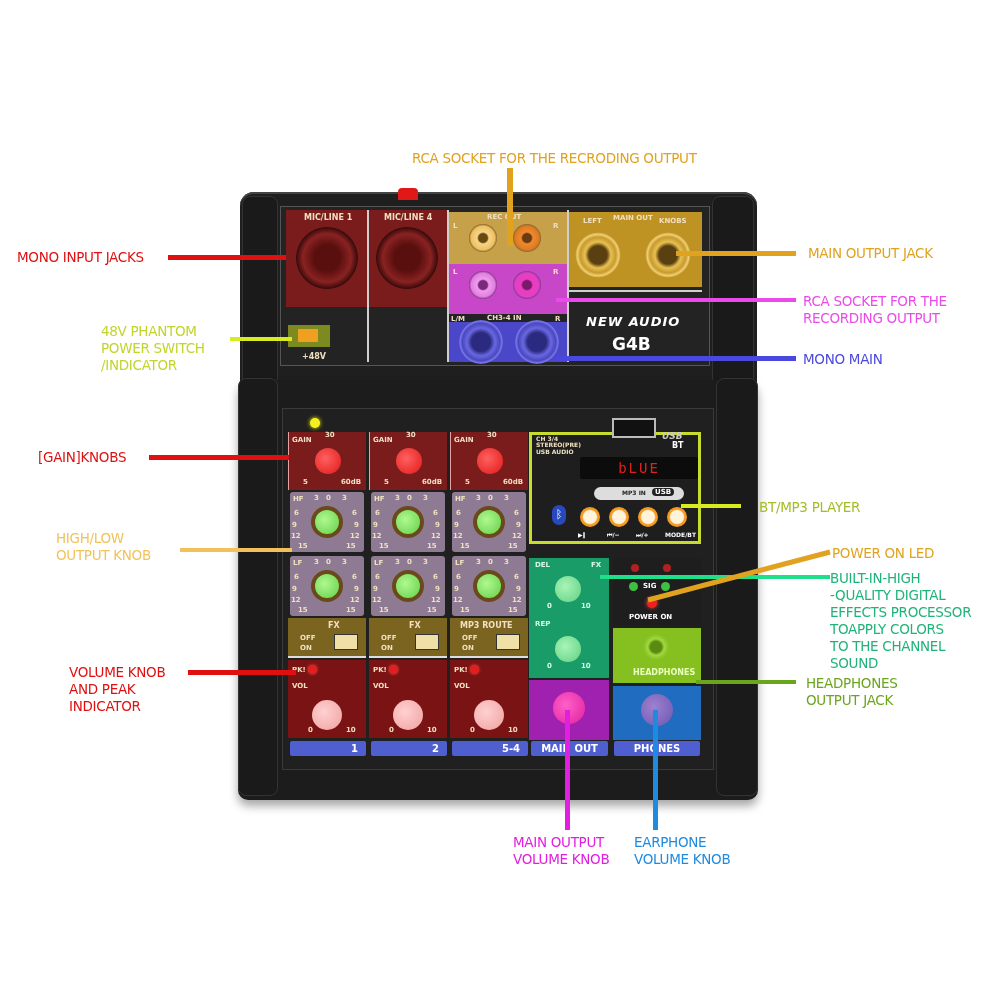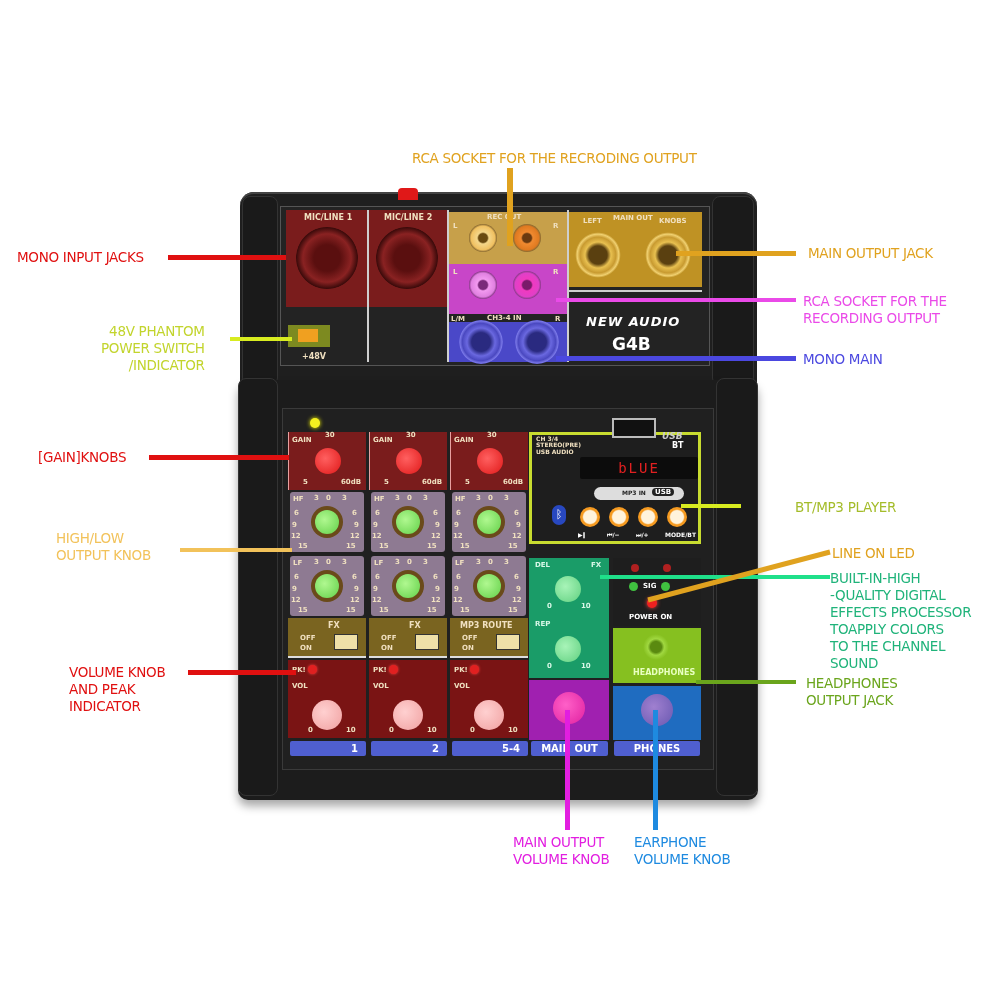--- a/index.html
+++ b/index.html
@@ -28,21 +28,21 @@
 <div class="side" style="left:712px;top:196px;width:42px;height:190px"></div>
 <div class="abs" style="left:398px;top:188px;width:20px;height:12px;background:#e01818;border-radius:4px 4px 0 0"></div>
 
 <div class="top-plate"></div>
 
 <div class="blk" style="left:286px;top:210px;width:82px;height:97px;background:#7a1c1c">
   <div class="tiny" style="left:18px;top:3px;font-size:8px">MIC/LINE 1</div>
   <div class="jack" style="left:10px;top:17px;width:62px;height:62px;background:radial-gradient(circle,#5a0f0f 30%,#8a2222 55%,#3a0a0a 70%,#902a2a 74%)"></div>
 </div>
 <div class="blk" style="left:368px;top:210px;width:79px;height:97px;background:#7a1c1c">
-  <div class="tiny" style="left:16px;top:3px;font-size:8px">MIC/LINE 2</div>
+  <div class="tiny" style="left:16px;top:3px;font-size:8px">MIC/LINE 4</div>
   <div class="jack" style="left:8px;top:17px;width:62px;height:62px;background:radial-gradient(circle,#5a0f0f 30%,#8a2222 55%,#3a0a0a 70%,#902a2a 74%)"></div>
 </div>
 <div class="abs" style="left:367px;top:210px;width:2px;height:152px;background:#cfcfcf"></div>
 <div class="abs" style="left:288px;top:325px;width:42px;height:22px;background:#7d8a20"></div>
 <div class="abs" style="left:298px;top:329px;width:20px;height:13px;background:#f0a020"></div>
 <div class="tiny" style="left:302px;top:352px;font-size:8px">+48V</div>
 
 <div class="blk" style="left:449px;top:212px;width:118px;height:52px;background:#c7a04a">
   <div class="tiny" style="left:38px;top:1px">REC OUT</div>
   <div class="tiny" style="left:4px;top:10px">L</div>
@@ -335,31 +335,31 @@
     <line x1="190" y1="4" x2="8" y2="52" stroke="#e0a21f" stroke-width="5"></line>
   </svg>
 <div class="line" style="left:188px;top:670px;width:108px;height:5px;background:#e01010"></div>
 <div class="line" style="left:696px;top:680px;width:100px;height:4px;background:#6aa51c"></div>
 <div class="line" style="left:565px;top:710px;width:5px;height:120px;background:#e21ee0"></div>
 <div class="line" style="left:653px;top:710px;width:5px;height:120px;background:#1e8ae0"></div>
 
 <div class="label" style="left: 412px; top: 150px; color: rgb(224, 162, 31);">RCA SOCKET FOR THE RECRODING OUTPUT</div>
 <div class="label" style="left: 17px; top: 249px; color: rgb(224, 16, 16);">MONO INPUT JACKS</div>
 <div class="label" style="left: 808px; top: 245px; color: rgb(224, 162, 31);">MAIN OUTPUT JACK</div>
-<div class="label" style="left: 101px; top: 323px; color: rgb(194, 212, 44); text-align: right;">48V PHANTOM
+<div class="label" style="left: 101px; top: 323px; color: rgb(194, 212, 44);">48V PHANTOM
 POWER SWITCH
 /INDICATOR</div>
 <div class="label" style="left: 803px; top: 293px; color: rgb(234, 74, 232);">RCA SOCKET FOR THE
 RECORDING OUTPUT</div>
 <div class="label" style="left: 803px; top: 351px; color: rgb(75, 72, 224);">MONO MAIN</div>
 <div class="label" style="left: 38px; top: 449px; color: rgb(224, 16, 16);">[GAIN]KNOBS</div>
-<div class="label" style="left: 759px; top: 499px; color: rgb(164, 188, 42); margin-left: 36px;">BT/MP3 PLAYER</div>
+<div class="label" style="left: 759px; top: 499px; color: rgb(164, 188, 42);">BT/MP3 PLAYER</div>
 <div class="label" style="left: 56px; top: 530px; color: rgb(242, 194, 90);">HIGH/LOW
 OUTPUT KNOB</div>
-<div class="label" style="left: 832px; top: 545px; color: rgb(224, 162, 31);">LINE ON LED</div>
+<div class="label" style="left: 832px; top: 545px; color: rgb(224, 162, 31);">POWER ON LED</div>
 <div class="label" style="left: 830px; top: 570px; color: rgb(31, 179, 122);">BUILT-IN-HIGH
 -QUALITY DIGITAL
 EFFECTS PROCESSOR
 TOAPPLY COLORS
 TO THE CHANNEL
 SOUND</div>
 <div class="label" style="left: 69px; top: 664px; color: rgb(224, 16, 16);">VOLUME KNOB
 AND PEAK
 INDICATOR</div>
 <div class="label" style="left: 806px; top: 675px; color: rgb(106, 165, 28);">HEADPHONES

